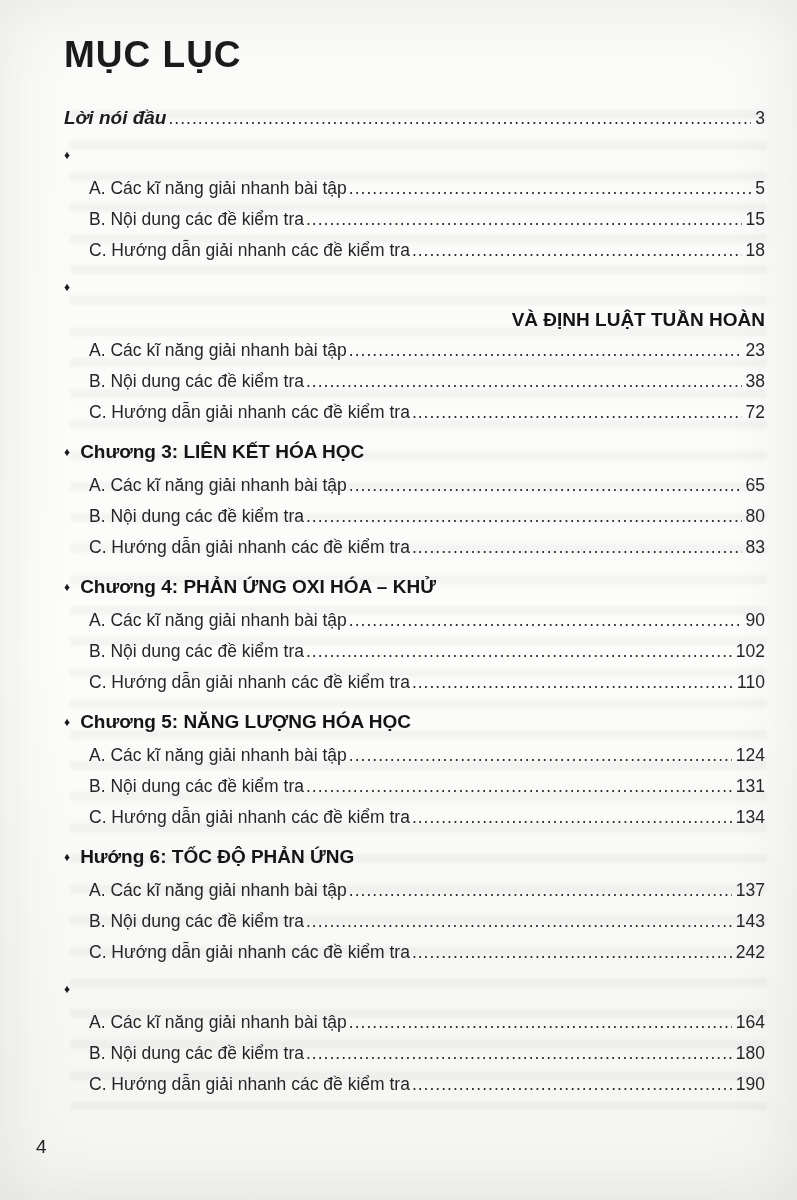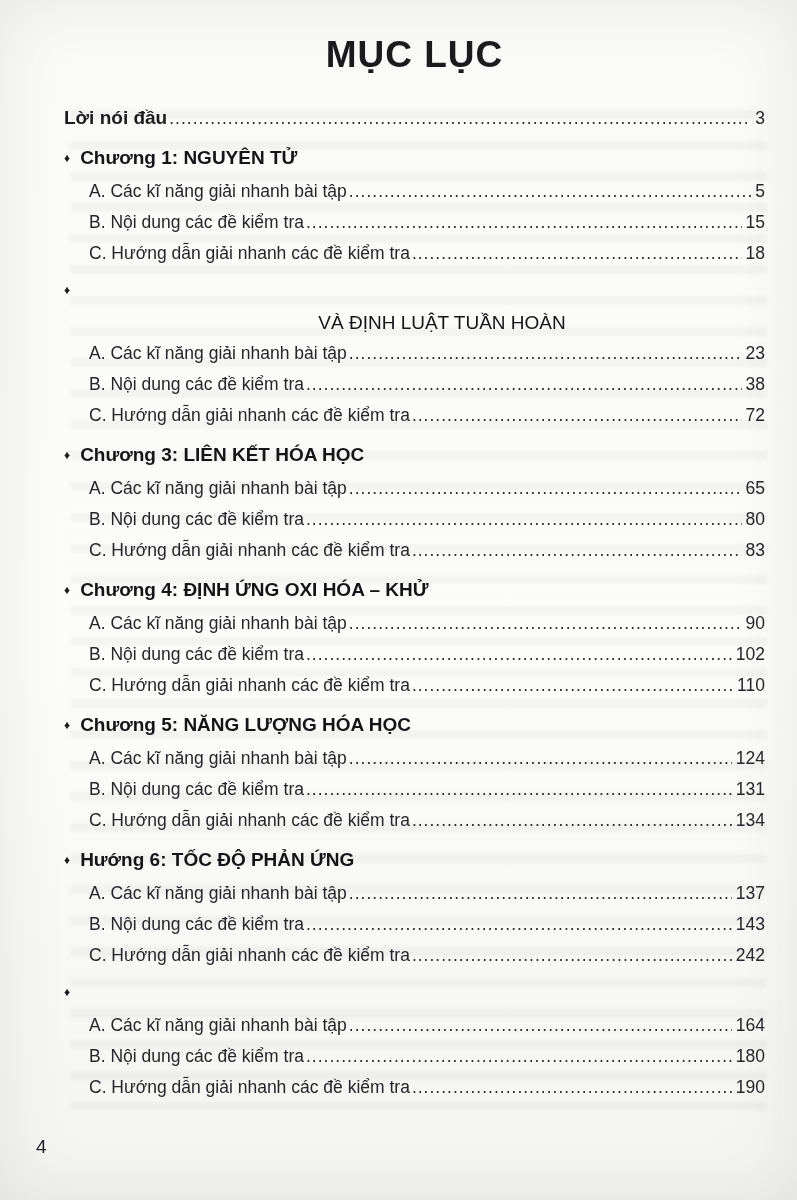--- a/index.html
+++ b/index.html
@@ -34,35 +34,36 @@
   }
   .content {
     position: absolute;
     top: 34px;
     left: 64px;
     right: 32px;
     color: #232327;
   }
   .title {
     margin: 0 0 26px 0;
-    text-align: center;
+    text-align: left;
     font-size: 37px;
     font-weight: bold;
     letter-spacing: 1px;
     color: #1b1b1e;
   }
   .row {
     display: flex;
     align-items: baseline;
     line-height: 31px;
     font-size: 17.5px;
     color: #26262a;
   }
   .preface .label {
     font-weight: bold;
+    font-style: italic;
     font-size: 19px;
     color: #1d1d20;
   }
   .dots {
     flex: 1;
     overflow: hidden;
     white-space: nowrap;
     letter-spacing: 1px;
     margin: 0 2px;
     color: #2b2b2f;
@@ -81,22 +82,22 @@
     color: #151518;
   }
   .diamond {
     font-size: 12px;
     margin-right: 10px;
     position: relative;
     top: -2px;
     color: #1a1a1d;
   }
   .chapter-title2 {
-    text-align: center;
-    font-weight: normal;
+    text-align: right;
+    font-weight: bold;
     font-size: 19px;
     line-height: 30px;
     padding-left: 55px;
     color: #151518;
   }
   .item { padding-left: 25px; }
   .folio {
     position: absolute;
     left: 36px;
     bottom: 42px;
@@ -116,21 +117,20 @@
     <div class="row preface">
       <span class="label">Lời nói đầu</span>
       <span class="dots"></span>
       <span class="pagenum">3</span>
     </div>
 
     <div id="chapters">
   <section class="chapter">
     <div class="chapter-heading">
       <span class="diamond">♦</span>
-      <span class="chapter-title">Chương 1: NGUYÊN TỬ</span>
     </div>
 
     <div class="items">
   <div class="row item">
     <span class="item-label">A. Các kĩ năng giải nhanh bài tập</span>
     <span class="dots"></span>
     <span class="pagenum">5</span>
   </div>
 
   <div class="row item">
@@ -196,21 +196,21 @@
     <span class="item-label">C. Hướng dẫn giải nhanh các đề kiểm tra</span>
     <span class="dots"></span>
     <span class="pagenum">83</span>
   </div>
 </div>
   </section>
 
   <section class="chapter">
     <div class="chapter-heading">
       <span class="diamond">♦</span>
-      <span class="chapter-title">Chương 4: ĐỊNH ỨNG OXI HÓA – KHỬ</span>
+      <span class="chapter-title">Chương 4: PHẢN ỨNG OXI HÓA – KHỬ</span>
     </div>
 
     <div class="items">
   <div class="row item">
     <span class="item-label">A. Các kĩ năng giải nhanh bài tập</span>
     <span class="dots"></span>
     <span class="pagenum">90</span>
   </div>
 
   <div class="row item">

